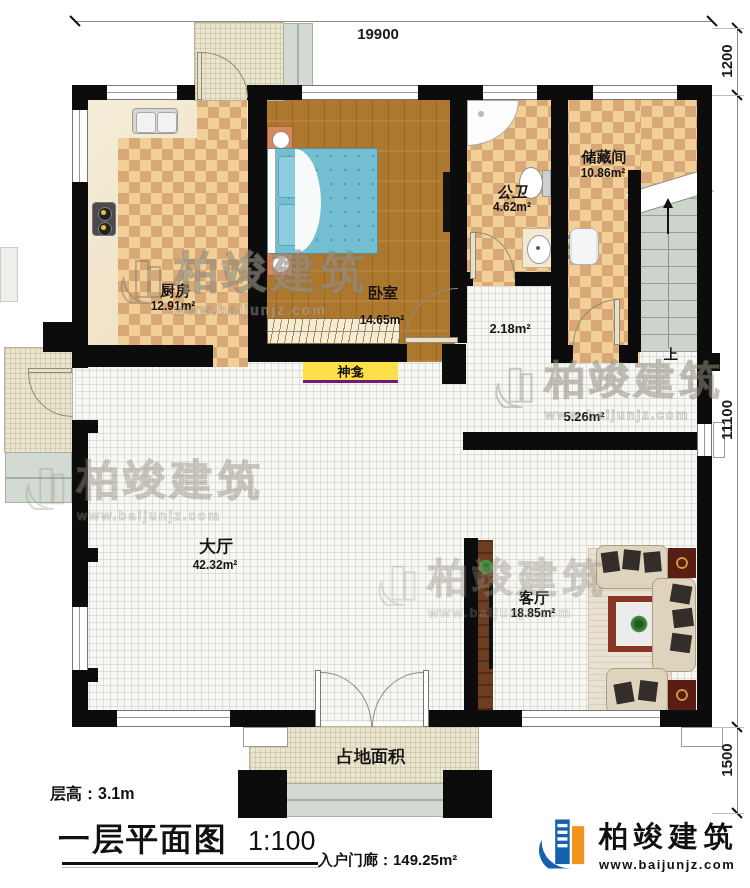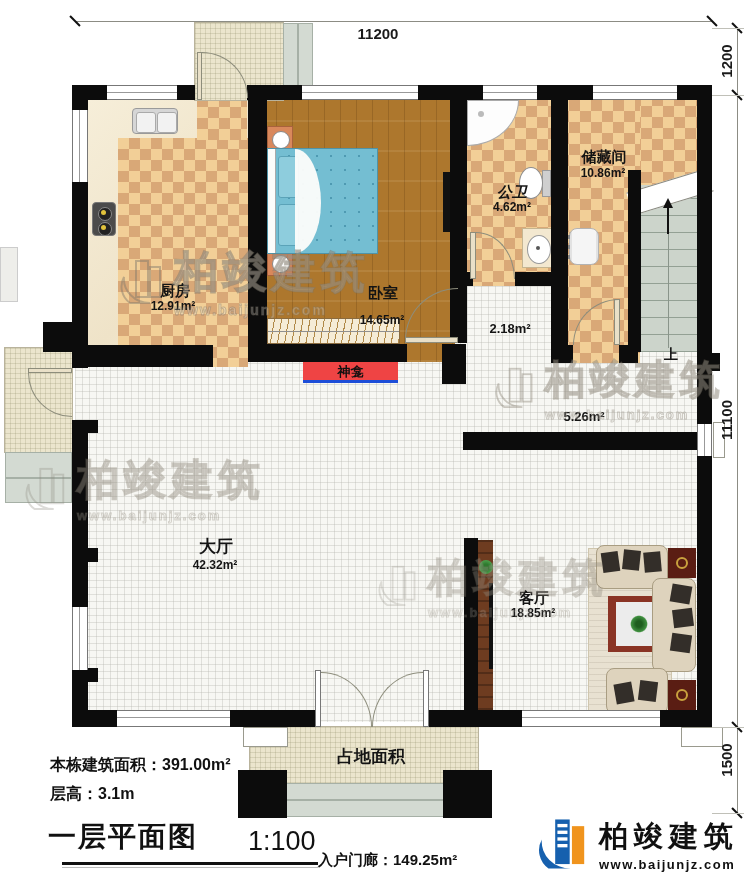--- a/index.html
+++ b/index.html
@@ -157,21 +157,21 @@
     <div class="abs" style="left:8px;top:14px;width:18px;height:20px;background:#332e29;transform:rotate(-10deg);"></div>
     <div class="abs" style="left:32px;top:12px;width:18px;height:20px;background:#332e29;transform:rotate(7deg);"></div>
   </div>
   <div class="fixture" style="left:668px;top:548px;width:28px;height:30px;background:#5a1d13;">
     <div class="abs" style="left:8px;top:9px;width:12px;height:12px;border-radius:50%;border:2px solid #c9a23e;box-sizing:border-box;"></div>
   </div>
   <div class="fixture" style="left:668px;top:680px;width:28px;height:30px;background:#5a1d13;">
     <div class="abs" style="left:8px;top:9px;width:12px;height:12px;border-radius:50%;border:2px solid #c9a23e;box-sizing:border-box;"></div>
   </div>
 
-  <div class="fixture" style="left:303px;top:361px;width:95px;height:22px;background:#ef4444;border-bottom:3px solid #1d4ed8;text-align:center;">
+  <div class="fixture" style="left:303px;top:361px;width:95px;height:22px;background:#fde047;border-bottom:3px solid #701a75;text-align:center;">
     <span style="font-weight:bold;font-size:13px;color:#111;line-height:22px;">神龛</span>
   </div>
 
   <div class="wall" style="left:72px;top:85px;width:35px;height:15px;"></div>
   <div class="wall" style="left:177px;top:85px;width:18px;height:15px;"></div>
   <div class="wall" style="left:247px;top:85px;width:55px;height:15px;"></div>
   <div class="wall" style="left:418px;top:85px;width:65px;height:15px;"></div>
   <div class="wall" style="left:537px;top:85px;width:56px;height:15px;"></div>
   <div class="wall" style="left:677px;top:85px;width:35px;height:15px;"></div>
 
@@ -298,42 +298,39 @@
     </svg>
     <div>
       <div class="t1" style="font-size:40px;">柏竣建筑</div>
       <div class="t2" style="font-size:13px;">www.baijunjz.com</div>
     </div>
   </div>
 
   <div class="dline" style="left:75px;top:21px;width:637px;height:1px;"></div>
   <div class="tick" style="left:68px;top:20px;"></div>
   <div class="tick" style="left:705px;top:20px;"></div>
-  <div class="dim" style="left:378px;top:25px;transform:translateX(-50%);">11200</div>
+  <div class="dim" style="left:378px;top:25px;transform:translateX(-50%);">19900</div>
 
   <div class="dline" style="left:737px;top:28px;width:1px;height:785px;"></div>
   <div class="tick" style="left:730px;top:27px;"></div>
   <div class="tick" style="left:730px;top:94px;"></div>
   <div class="tick" style="left:730px;top:726px;"></div>
   <div class="tick" style="left:730px;top:812px;"></div>
   <div class="ext" style="left:712px;top:28px;width:32px;height:1px;"></div>
   <div class="ext" style="left:712px;top:95px;width:32px;height:1px;"></div>
   <div class="ext" style="left:712px;top:727px;width:32px;height:1px;"></div>
   <div class="ext" style="left:712px;top:813px;width:32px;height:1px;"></div>
   <div class="dim" style="left:726px;top:61px;transform:translate(-50%,-50%) rotate(-90deg);">1200</div>
   <div class="dim" style="left:726px;top:420px;transform:translate(-50%,-50%) rotate(-90deg);">11100</div>
   <div class="dim" style="left:726px;top:760px;transform:translate(-50%,-50%) rotate(-90deg);">1500</div>
 
-  <div class="tb" style="left:50px;top:755px;font-size:16px;">
-    <span>本栋建筑面积：</span><span>391.00m²</span>
-  </div>
   <div class="tb" style="left:50px;top:784px;font-size:16px;">
     <span>层高：</span><span>3.1m</span>
   </div>
-  <div class="tb" style="left:48px;top:818px;font-size:28px;letter-spacing:2px;">一层平面图</div>
+  <div class="tb" style="left:58px;top:818px;font-size:32px;letter-spacing:2px;">一层平面图</div>
   <div class="abs" style="left:62px;top:862px;width:256px;height:3px;background:#111;"></div>
   <div class="abs" style="left:62px;top:867px;width:256px;height:1px;background:#bbb;"></div>
   <div class="tb" style="left:248px;top:826px;font-size:27px;font-weight:normal;">1:100</div>
   <div class="tb" style="left:318px;top:851px;font-size:15px;">
     <span>入户门廊：</span><span>149.25m²</span>
   </div>
 
   <div class="abs" style="left:537px;top:815px;display:flex;align-items:center;gap:10px;">
     <svg width="52" height="58" viewBox="0 0 46 52">
       <path d="M10 48 A20 20 0 0 1 4 22 A26 24 0 0 0 30 48 Z" fill="#1660ae"></path>

